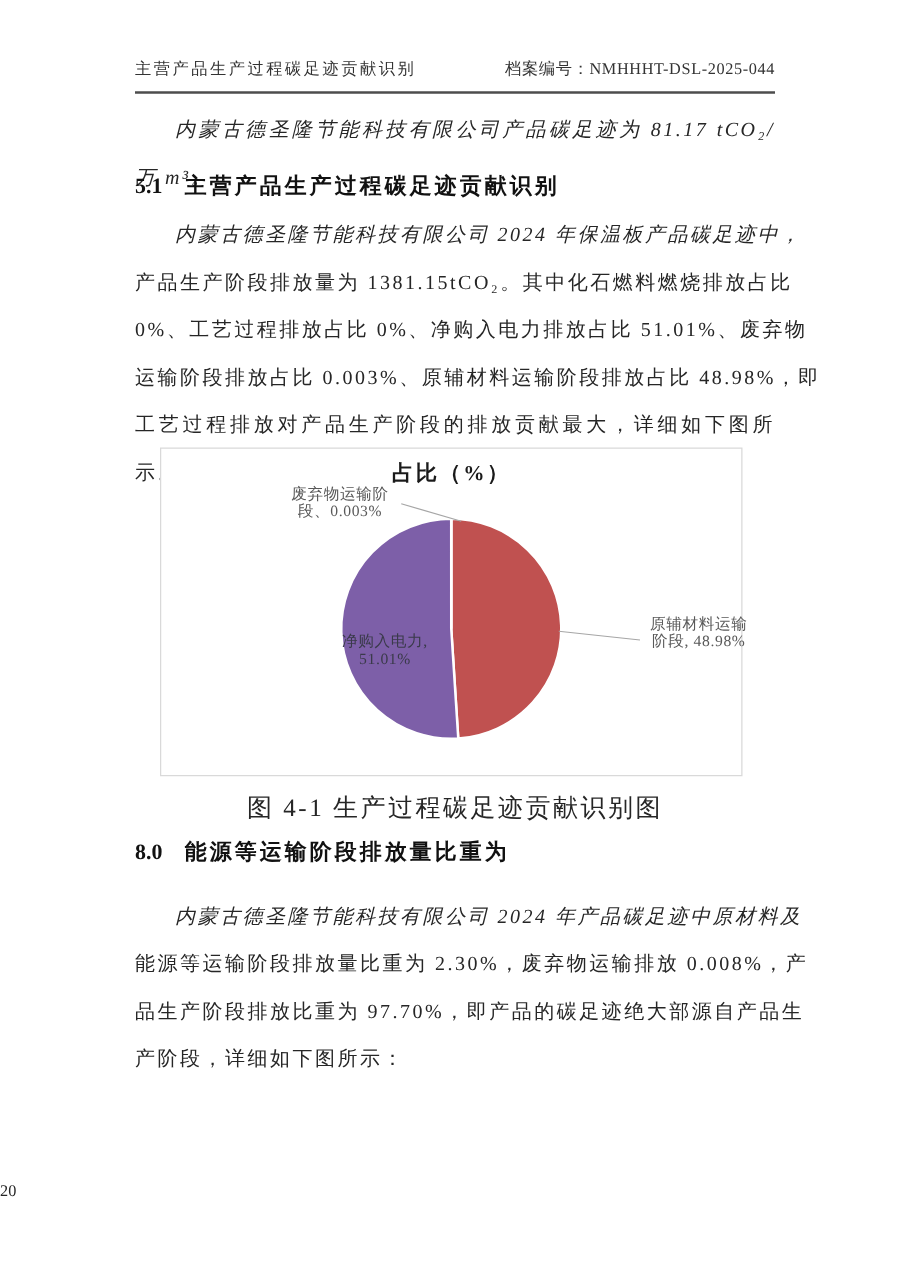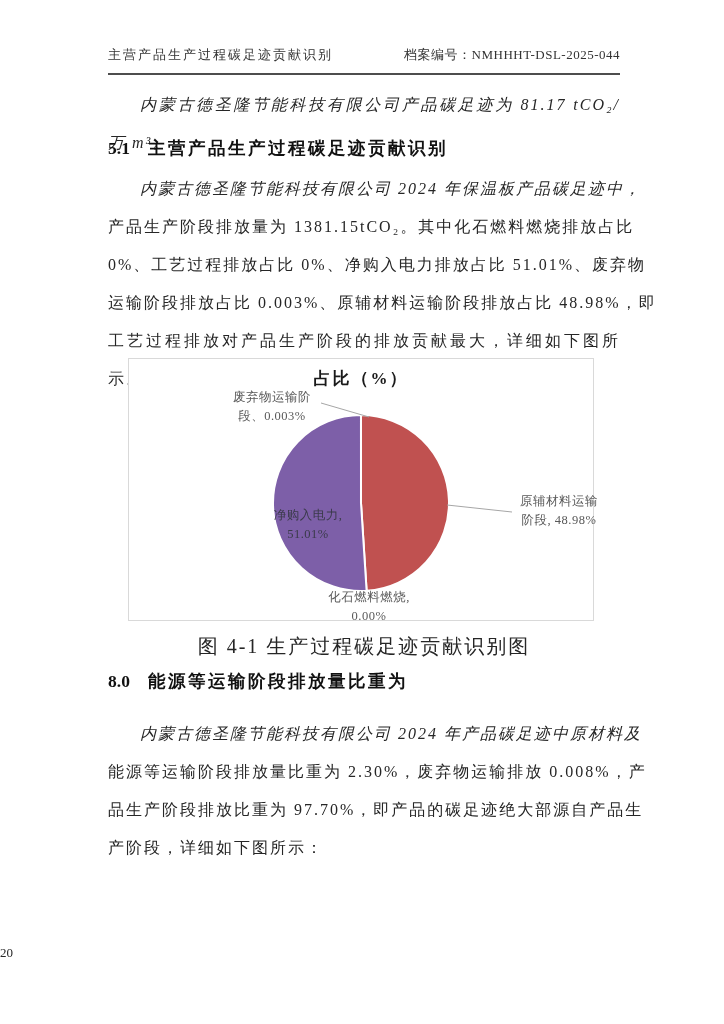--- a/index.html
+++ b/index.html
@@ -32,21 +32,21 @@
   .chartbox {
     position:absolute; left:128px; top:358px; width:466px; height:263px;
     border:1px solid #d9d9d9; background:#ffffff;
   }
   .chart-title {
     position:absolute; left:0; top:8px; width:100%; text-align:center;
     font-size:17px; font-weight:bold; letter-spacing:2px; color:#1a1a1a;
   }
   .chartbox svg { position:absolute; left:0; top:0; }
   .pie-label {
-    position:absolute; font-size:12.5px; line-height:19px; color:#595959;
+    position:absolute; font-size:12.5px; line-height:14px; color:#595959;
     text-align:center; letter-spacing:0.5px;
   }
   .pie-label.topleft { left:95px; top:29px;  width:96px; }
   .pie-label.inside  { left:139px; top:147px; width:80px; color:#3a3a4a; }
   .pie-label.right   { left:385px; top:133px; width:90px; }
   .pie-label.bottom  { left:185px; top:229px; width:110px; }
   .caption {
     position:absolute; left:108px; top:633px; width:512px; text-align:center;
     font-size:20px; letter-spacing:2px; color:#262626;
   }
@@ -89,21 +89,20 @@
           <path d="M232,144 L232.00,56.00 A88,88 0 0 1 237.62,231.82 Z" fill="#c05150" stroke="#ffffff" stroke-width="2"></path>
           <path d="M232,144 L237.62,231.82 A88,88 0 1 1 231.98,56.00 Z" fill="#7d5fa8" stroke="#ffffff" stroke-width="2"></path>
           <path d="M232,144 L231.98,56.00 A88,88 0 0 1 232.00,56.00 Z" fill="#9bbb59" stroke="#ffffff" stroke-width="2"></path>
         </g>
       <line x1="192" y1="44" x2="240" y2="58" stroke="#a6a6a6" stroke-width="1"></line>
       <line x1="318" y1="146" x2="383" y2="153" stroke="#a6a6a6" stroke-width="1"></line>
     </svg>
     <div class="pie-label topleft">废弃物运输阶段、0.003%</div>
     <div class="pie-label inside">净购入电力, 51.01%</div>
     <div class="pie-label right">原辅材料运输阶段, 48.98%</div>
-    <div class="pie-label bottom">化石燃料燃烧, 0.00%</div>
   </div>
 
   <div class="caption">图 4-1  生产过程碳足迹贡献识别图</div>
 
   <div class="heading" style="top:669px;">
     <span class="num">8.0</span>
     <span>能源等运输阶段排放量比重为</span>
   </div>
 
   <div class="para" style="top:715px;">

